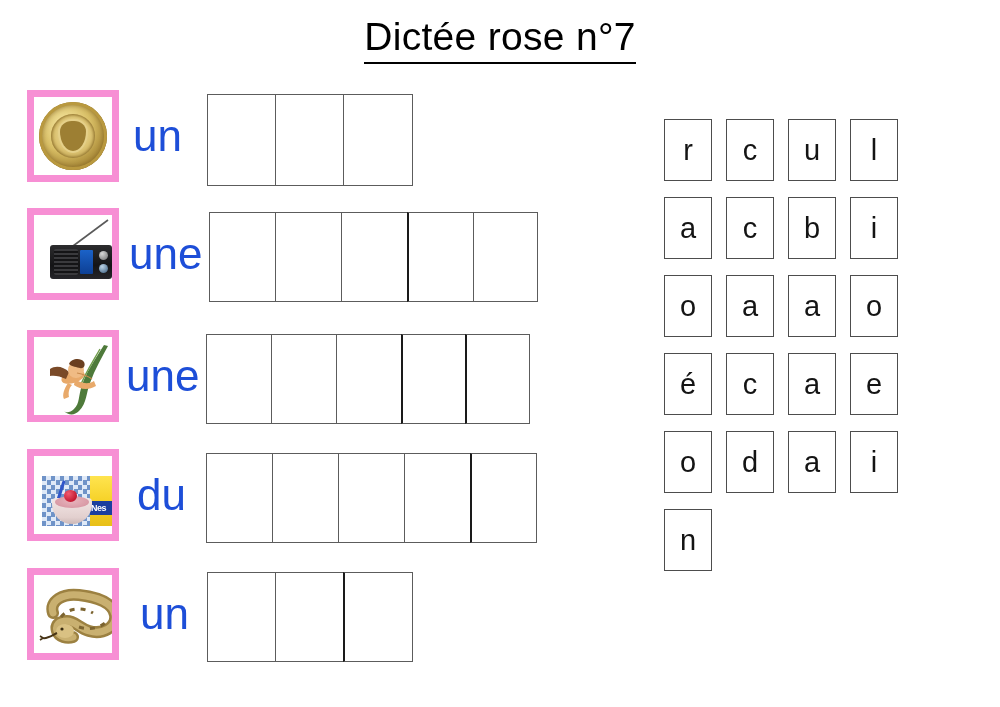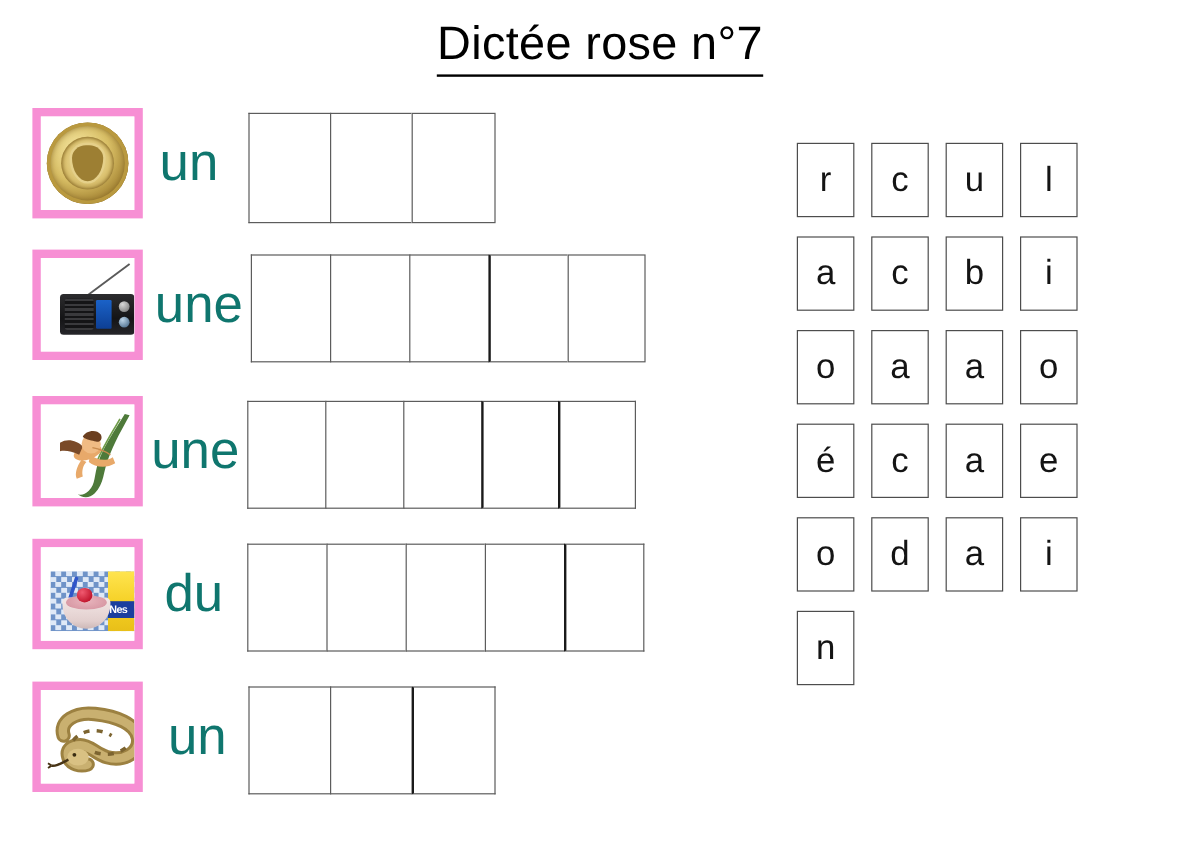--- a/index.html
+++ b/index.html
@@ -68,21 +68,21 @@
     overflow: hidden;
     background: #fff;
   }
   .word-label {
     position: absolute;
     top: 18px;
     font-size: 44px;
     line-height: 56px;
     font-weight: 400;
     white-space: nowrap;
-    color: #0f766e;
+    color: #1d4ed8;
   }
   .letter-boxes {
     position: absolute;
     display: flex;
     box-sizing: border-box;
   }
   .letter-boxes .cell {
     box-sizing: border-box;
     border: 1px solid #5c5c5c;
     border-right: none;

